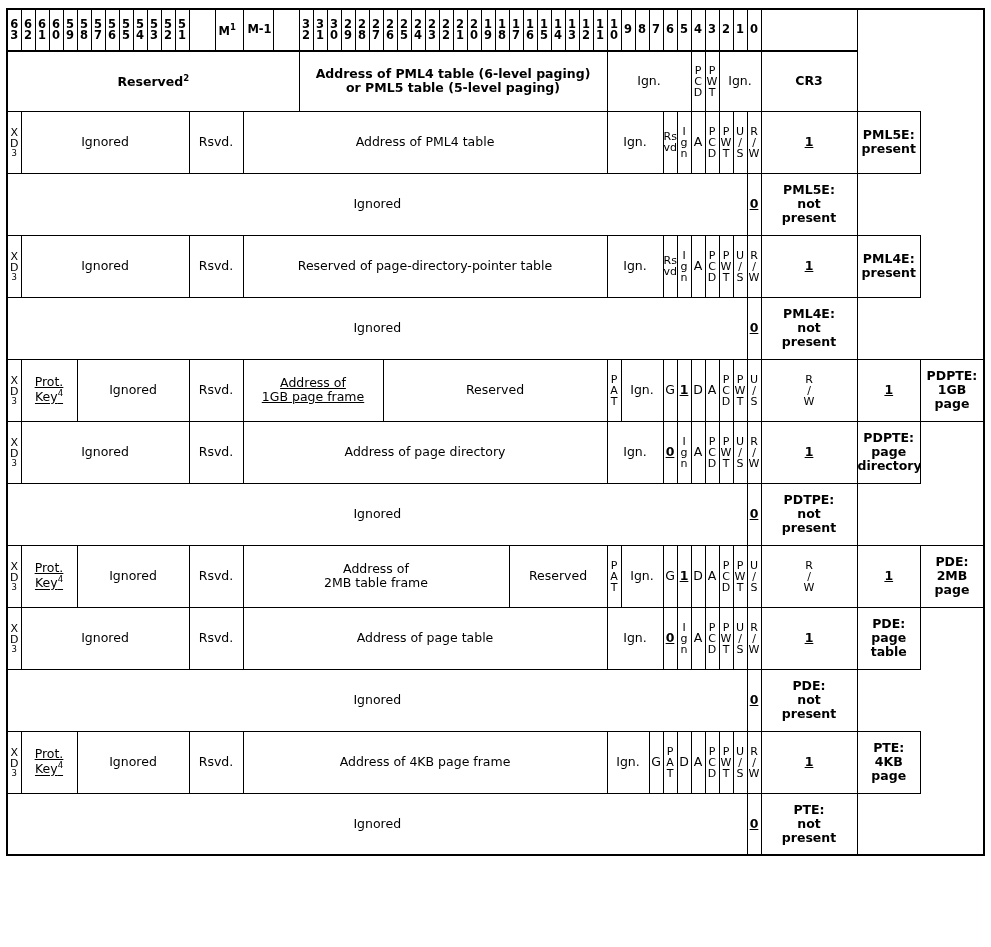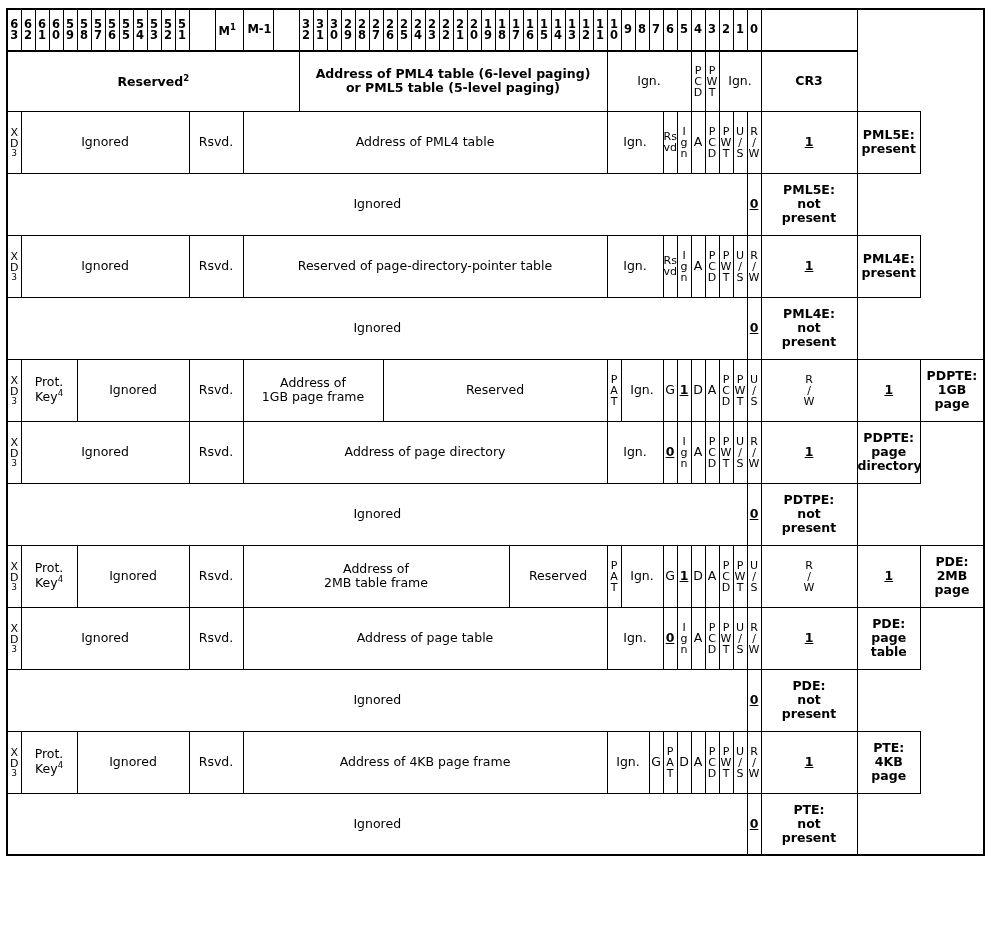--- a/index.html
+++ b/index.html
@@ -47,21 +47,21 @@
   tr.bits td {
     font-size: 11.5px;
     font-weight: bold;
     line-height: 1.0;
     padding: 2px 0 2px 0;
     height: 36px;
     vertical-align: middle;
     border-top: 2px solid #000;
     border-bottom: 2px solid #000;
   }
-  td.narrow { font-size: 11px; }
+  td.narrow { font-size: 11px; text-decoration: underline; }
   .vert {
     display: block;
     font-size: 11px;
     line-height: 1.0;
     font-weight: normal;
   }
   .vert span { display: block; }
   .u1 { font-weight: bold; text-decoration: underline; }
   .sub { font-size: 8.5px; vertical-align: sub; }
   .sup { font-size: 8.5px; vertical-align: super; }

